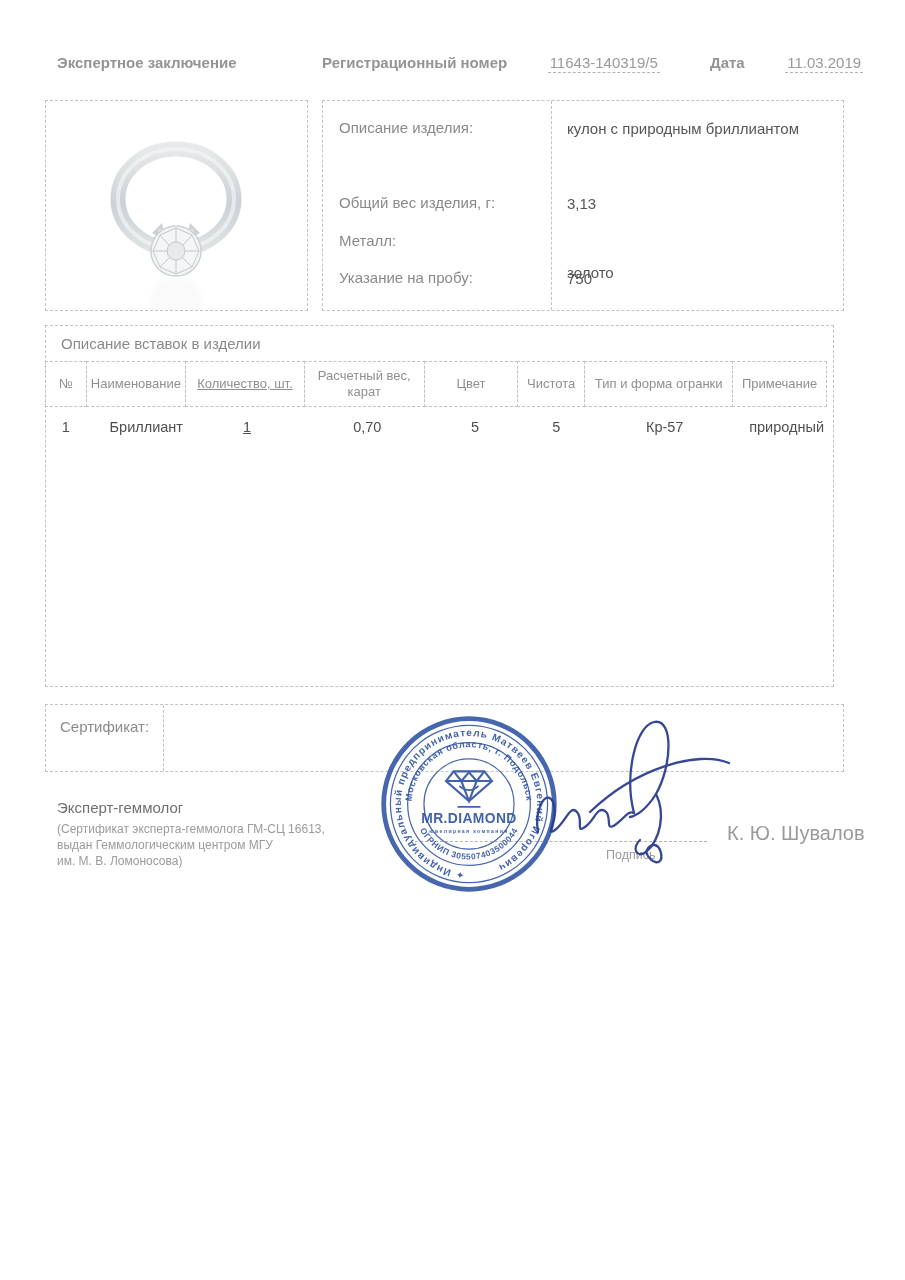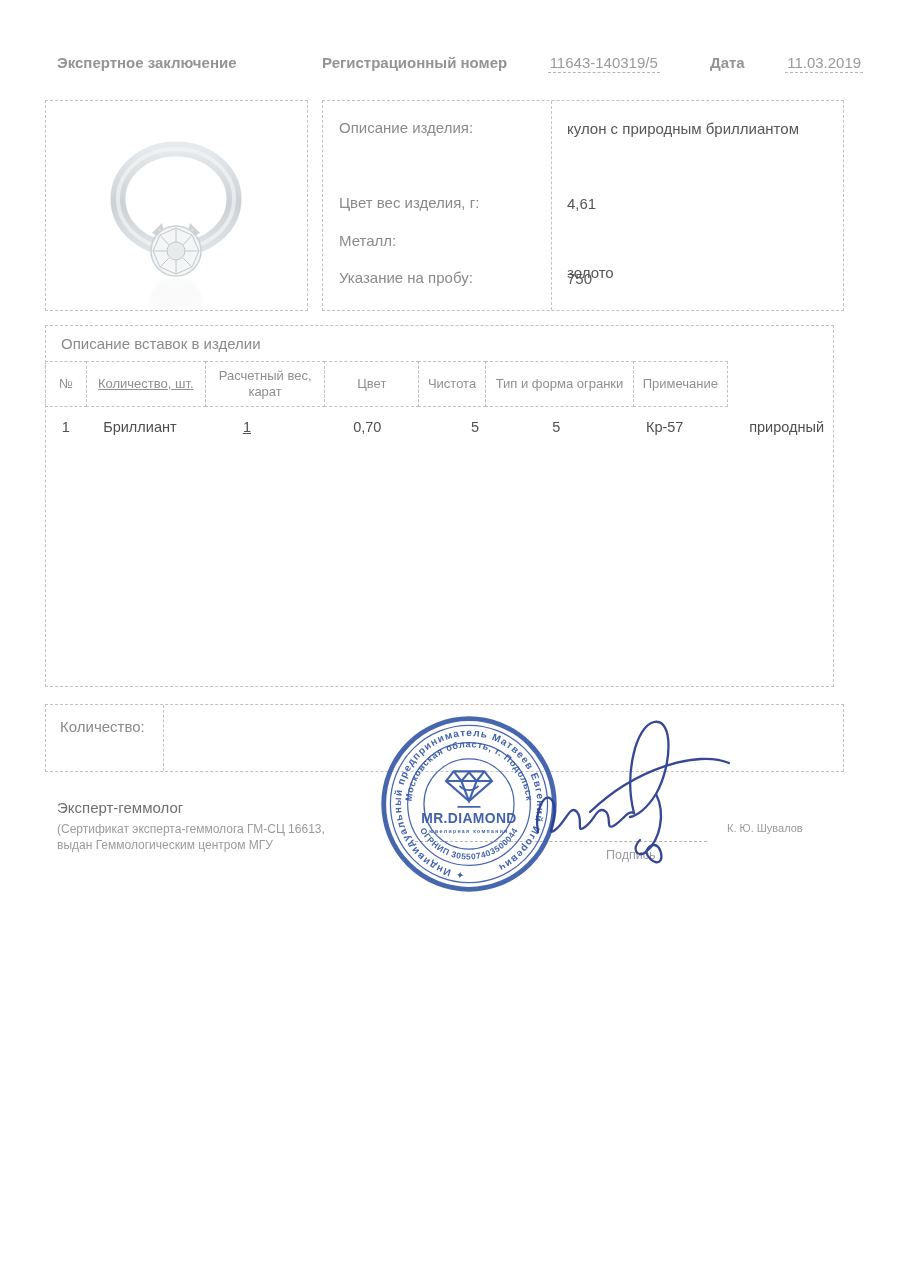--- a/index.html
+++ b/index.html
@@ -22,27 +22,27 @@
   .tbl-head{display:flex;position:absolute;left:-1px;right:-1px;top:35px;}
   .tbl-head .cell{
     border:1px dashed #c2c2c2;margin-right:-1px;height:46px;box-sizing:border-box;
     display:flex;align-items:center;justify-content:center;text-align:center;
     font-size:13px;color:#8f8f8f;line-height:1.25;padding:2px 4px;
   }
   .tbl-row{display:flex;position:absolute;left:-1px;right:-1px;top:81px;height:40px;align-items:center;}
   .tbl-row .cell{font-size:14.5px;color:#4f4f4f;text-align:center;box-sizing:border-box;padding:0 4px;}
   .c0{width:5.3%;} .c1{width:12.7%;} .c2{width:15.2%;text-decoration:underline;} .c3{width:15.3%;}
   .c4{width:12.0%;} .c5{width:8.6%;} .c6{width:18.9%;} .c7{width:12.0%;}
-  .tbl-row .c1{text-align:center;padding-left:10px;}
+  .tbl-row .c1{text-align:right;padding-left:10px;}
   
   .expert-title{font-size:15px;color:#6f6f6f;}
   .cert-line{font-size:12px;color:#9b9b9b;line-height:16px;}
   .sig-line{border-top:1px dashed #b3b3b3;height:0;}
   .sig-caption{font-size:12.5px;color:#9a9a9a;}
-  .expert-name{font-size:11px;color:#9a9a9a;}
+  .expert-name{font-size:20px;color:#9a9a9a;}
   svg{display:block;}
 </style>
 </head>
 <body>
 
 <div class="page">
 
   <div class="abs hdr-bold" style="left:57px;top:54px;">Экспертное заключение</div>
 
   <div class="abs" style="left:322px;top:54px;white-space:nowrap;">
@@ -88,35 +88,36 @@
       </g>
     </svg>
   </div>
 
   <div class="abs dbox" style="left:322px;top:100px;width:522px;height:211px;">
     <div class="vdivider" style="left:228px;"></div>
 
     <div class="abs field-label" style="left:16px;top:18px;">Описание изделия:</div>
     <div class="abs field-value" style="left:244px;top:19px;">кулон с природным бриллиантом</div>
 
-    <div class="abs field-label" style="left:16px;top:93px;">Цвет вес изделия, г:</div>
-    <div class="abs field-value" style="left:244px;top:94px;">4,61</div>
+    <div class="abs field-label" style="left:16px;top:93px;">Общий вес изделия, г:</div>
+    <div class="abs field-value" style="left:244px;top:94px;">3,13</div>
 
     <div class="abs field-label" style="left:16px;top:131px;">Металл:</div>
     <div class="abs field-value" style="left:244px;top:132px;margin-top:31px;">золото</div>
 
     <div class="abs field-label" style="left:16px;top:168px;">Указание на пробу:</div>
     <div class="abs field-value" style="left:244px;top:169px;">750</div>
   </div>
 
   <div class="abs dbox" style="left:45px;top:325px;width:789px;height:362px;">
     <div class="abs tbl-title" style="left:15px;top:9px;">Описание вставок в изделии</div>
 
     <div class="tbl-head">
       <div class="cell c0">№</div>
+      <div class="cell c1">Наименование</div>
       <div class="cell c2">Количество, шт.</div>
       <div class="cell c3">Расчетный вес, карат</div>
       <div class="cell c4">Цвет</div>
       <div class="cell c5">Чистота</div>
       <div class="cell c6">Тип и форма огранки</div>
       <div class="cell c7">Примечание</div>
     </div>
 
     <div class="tbl-row">
       <div class="cell c0">1</div>
@@ -125,28 +126,29 @@
       <div class="cell c3">0,70</div>
       <div class="cell c4">5</div>
       <div class="cell c5">5</div>
       <div class="cell c6">Кр-57</div>
       <div class="cell c7">природный</div>
     </div>
   </div>
 
   <div class="abs dbox" style="left:45px;top:704px;width:799px;height:68px;">
     <div class="vdivider" style="left:117px;"></div>
-    <div class="abs field-label" style="left:14px;top:13px;">Количество:</div>
+    <div class="abs field-label" style="left:14px;top:13px;">Сертификат:</div>
     <div class="abs field-value" style="left:132px;top:13px;"></div>
   </div>
 
   <div class="abs" style="left:57px;top:799px;width:300px;">
     <div class="expert-title">Эксперт-геммолог</div>
     <div class="cert-line" style="margin-top:5px;">(Сертификат эксперта-геммолога ГМ-СЦ 16613,</div>
     <div class="cert-line">выдан Геммологическим центром МГУ</div>
+    <div class="cert-line">им. М. В. Ломоносова)</div>
   </div>
 
   <div class="abs sig-line" style="left:415px;top:841px;width:292px;"></div>
   <div class="abs sig-caption" style="left:606px;top:848px;">Подпись</div>
   <div class="abs expert-name" style="left:727px;top:822px;">К. Ю. Шувалов</div>
 
   <div class="abs" style="left:377px;top:712px;">
     <svg width="184" height="184" viewBox="0 0 192 192">
       <g stroke="#3356a5" fill="none" opacity="0.9">
         <circle cx="96" cy="96" r="89" stroke-width="5"></circle>

